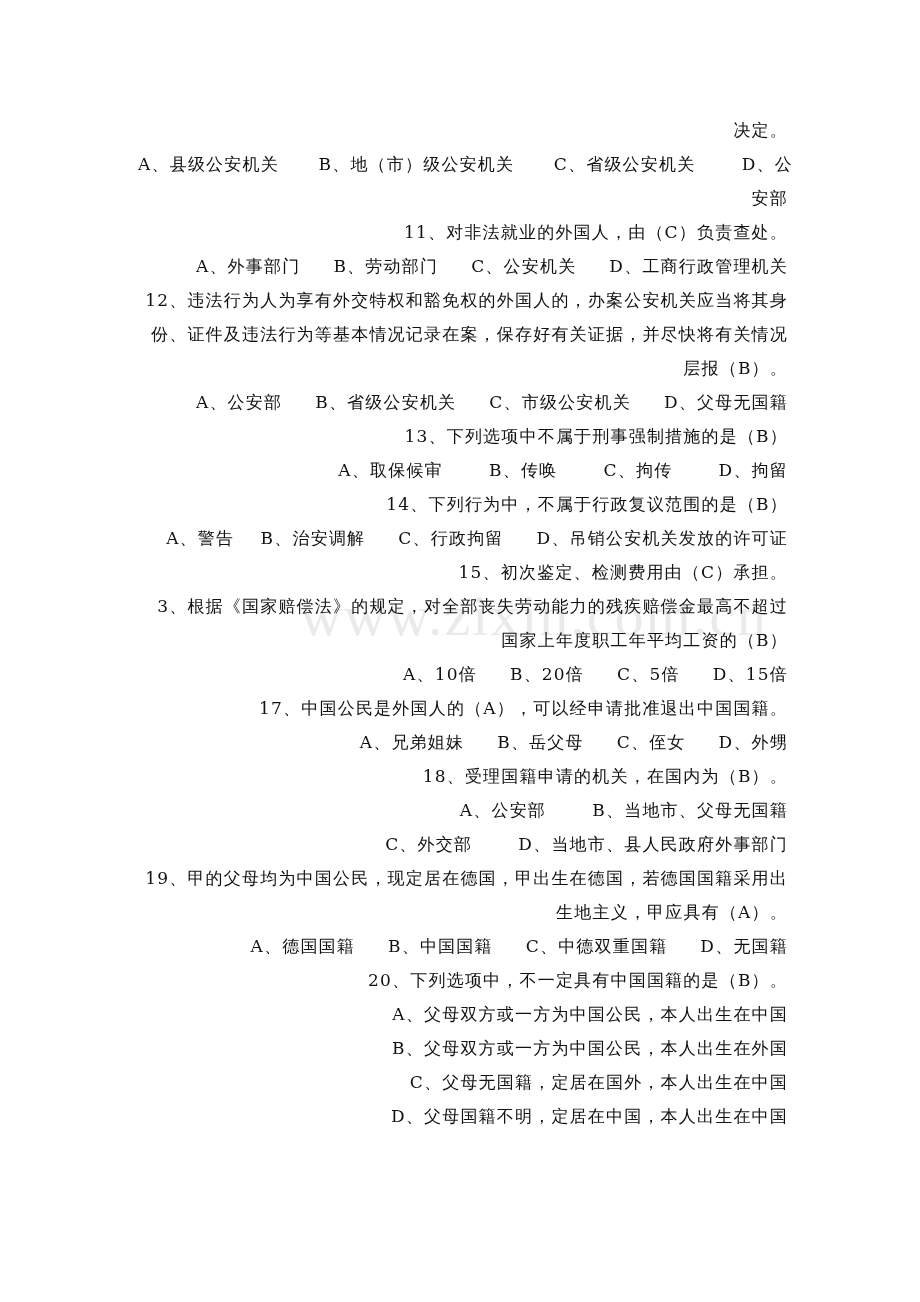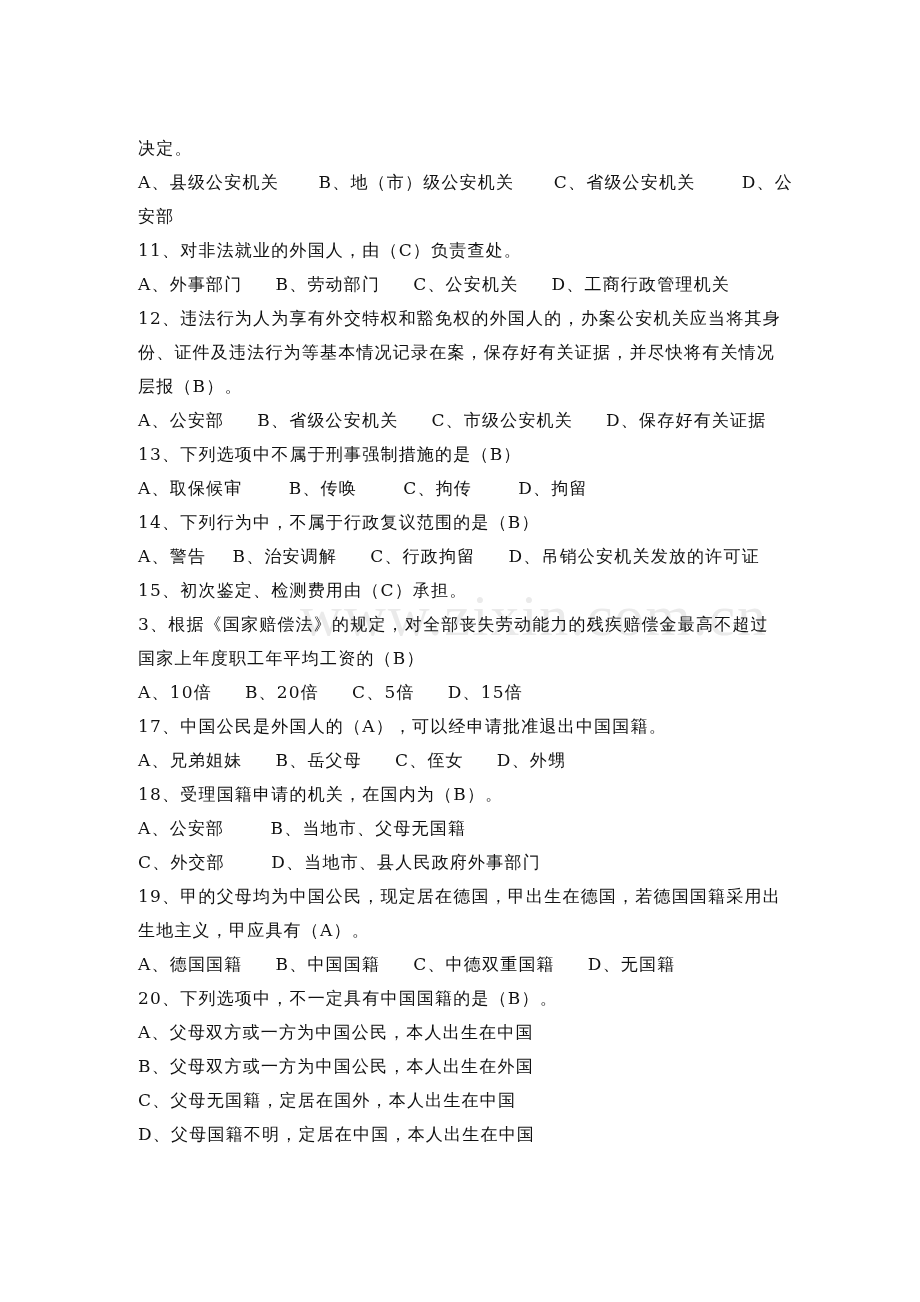--- a/index.html
+++ b/index.html
@@ -1,37 +1,37 @@
 <!DOCTYPE html>
 <html><head>
 <meta charset="utf-8">
 <style>
   html, body { margin: 0; padding: 0; background: #ffffff; }
   body { width: 920px; height: 1302px; position: relative; overflow: hidden;
          font-family: "DejaVu Serif", "Liberation Serif", serif; color: #111; }
-  .page { position: absolute; left: 138px; top: 131px; width: 650px; }
+  .page { position: absolute; left: 138px; top: 113px; width: 650px; text-align: right; }
   .line { height: 34px; line-height: 34px; font-size: 17px; white-space: pre; letter-spacing: 1.2px; }
   .watermark { position: absolute; left: 300px; top: 582px; font-family: Liberation Serif, serif;
                font-size: 58px; color: rgba(160,160,160,0.22); letter-spacing: 2px; pointer-events: none; white-space: nowrap; }
 </style>
 </head>
 <body>
 
 <div class="watermark">www.zixin.com.cn</div>
 
 <div class="page">
   <div class="line">决定。</div>
   <div class="line">A、县级公安机关      B、地（市）级公安机关      C、省级公安机关       D、公</div>
   <div class="line">安部</div>
   <div class="line">11、对非法就业的外国人，由（C）负责查处。</div>
   <div class="line">A、外事部门     B、劳动部门     C、公安机关     D、工商行政管理机关</div>
   <div class="line">12、违法行为人为享有外交特权和豁免权的外国人的，办案公安机关应当将其身</div>
   <div class="line">份、证件及违法行为等基本情况记录在案，保存好有关证据，并尽快将有关情况</div>
   <div class="line">层报（B）。</div>
-  <div class="line">A、公安部     B、省级公安机关     C、市级公安机关     D、保存好有关证据</div>
+  <div class="line">A、公安部     B、省级公安机关     C、市级公安机关     D、父母无国籍</div>
   <div class="line">13、下列选项中不属于刑事强制措施的是（B）</div>
   <div class="line">A、取保候审       B、传唤       C、拘传       D、拘留</div>
   <div class="line">14、下列行为中，不属于行政复议范围的是（B）</div>
   <div class="line">A、警告    B、治安调解     C、行政拘留     D、吊销公安机关发放的许可证</div>
   <div class="line">15、初次鉴定、检测费用由（C）承担。</div>
   <div class="line">3、根据《国家赔偿法》的规定，对全部丧失劳动能力的残疾赔偿金最高不超过</div>
   <div class="line">国家上年度职工年平均工资的（B）</div>
   <div class="line">A、10倍     B、20倍     C、5倍     D、15倍</div>
   <div class="line">17、中国公民是外国人的（A），可以经申请批准退出中国国籍。</div>
   <div class="line">A、兄弟姐妹     B、岳父母     C、侄女     D、外甥</div>

